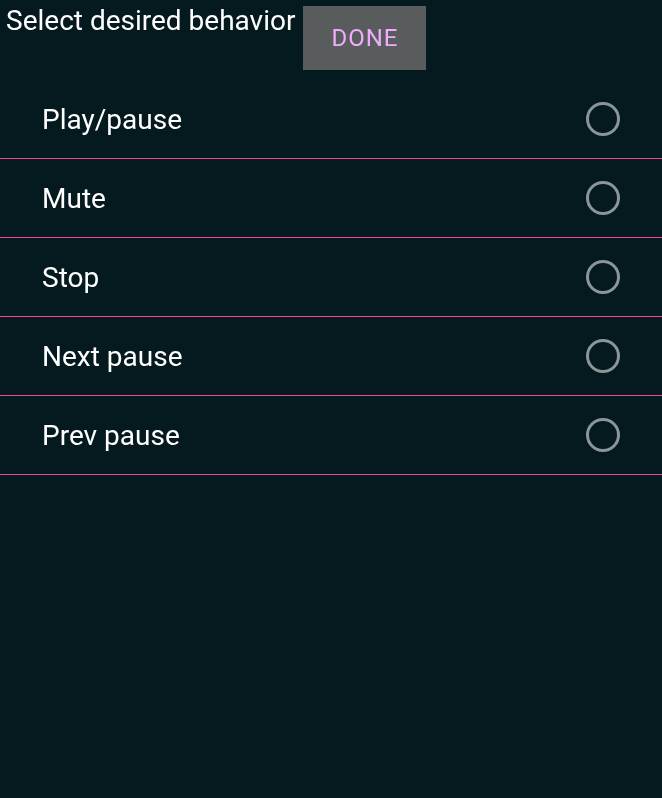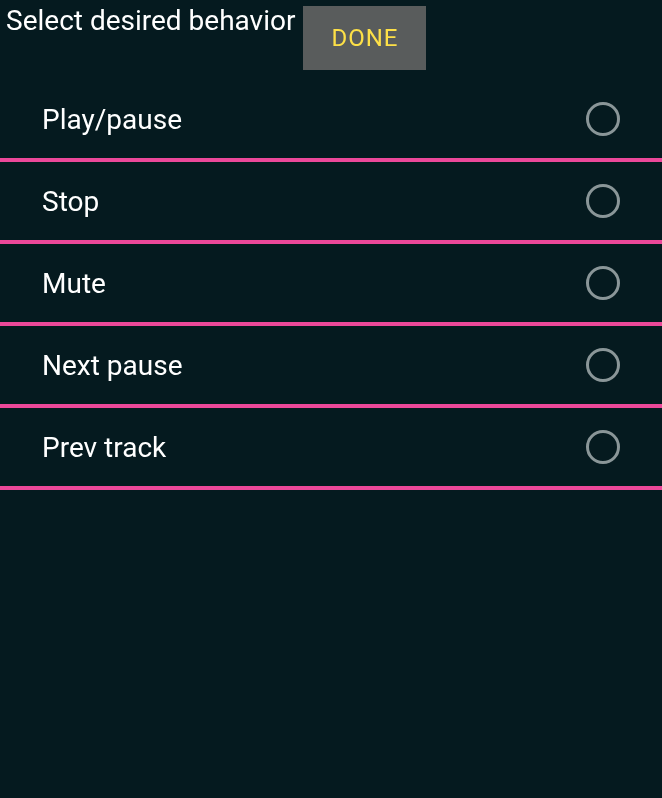--- a/index.html
+++ b/index.html
@@ -32,40 +32,40 @@
       padding: 4px 2px 8px 2px;
     }
     .subtitle {
       font-size: 28px;
       font-weight: 400;
       color: #ffffff;
       padding: 4px 2px 8px 2px;
     }
     .done-btn {
       background-color: #595c5c;
-      color: #fde047;
+      color: #f0abfc;
       border: none;
       font-size: 24px;
       font-weight: 400;
       letter-spacing: 1px;
       padding: 18px 28px;
       margin-top: 6px;
       margin-left: 6px;
       cursor: pointer;
       font-family: inherit;
     }
     .list {
       margin-top: 10px;
     }
     .list-item {
       display: flex;
       justify-content: space-between;
       align-items: center;
       padding: 22px 42px 22px 42px;
-      border-bottom: 4px solid #ec4899;
+      border-bottom: 1px solid #ec4899;
       cursor: pointer;
     }
     .item-label {
       font-size: 28px;
       font-weight: 400;
       color: #ffffff;
     }
     .radio {
       width: 34px;
       height: 34px;
@@ -89,28 +89,28 @@
     <button class="done-btn">DONE</button>
   </div>
 </div>
 
 <div class="list">
   <div class="list-item">
     <span class="item-label">Play/pause</span>
     <span class="radio"></span>
   </div>
   <div class="list-item">
-    <span class="item-label">Stop</span>
+    <span class="item-label">Mute</span>
     <span class="radio"></span>
   </div>
   <div class="list-item">
-    <span class="item-label">Mute</span>
+    <span class="item-label">Stop</span>
     <span class="radio"></span>
   </div>
   <div class="list-item">
     <span class="item-label">Next pause</span>
     <span class="radio"></span>
   </div>
   <div class="list-item">
-    <span class="item-label">Prev track</span>
+    <span class="item-label">Prev pause</span>
     <span class="radio"></span>
   </div>
 </div>
 
 </body></html>

